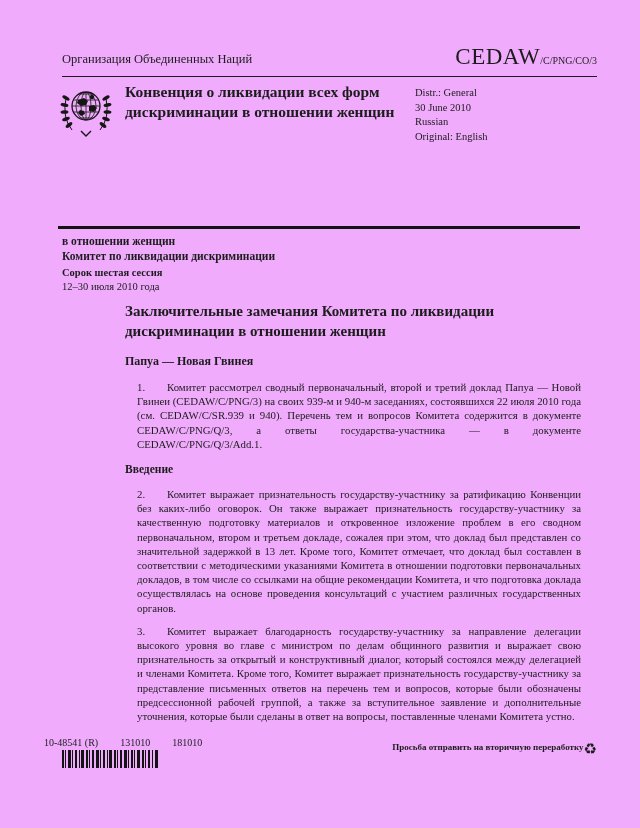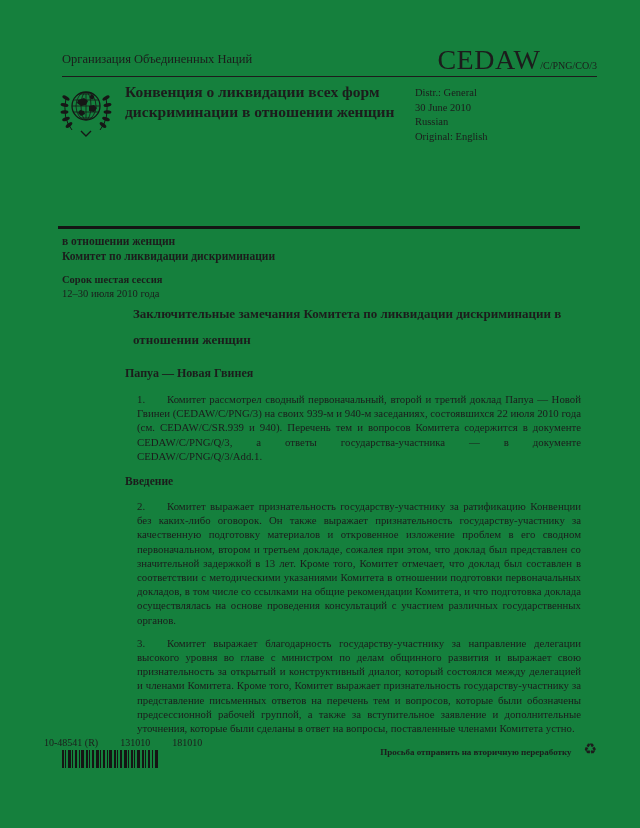--- a/index.html
+++ b/index.html
@@ -1,54 +1,54 @@
 <!DOCTYPE html>
 <html><head>
 <meta charset="utf-8">
 <style>
   html,body { margin:0; padding:0; background:#ffffff; }
   .page {
-    position:relative; width:640px; height:828px; background:#15803d;
+    position:relative; width:640px; height:828px; background:#f0abfc;
     font-family:"Liberation Serif","DejaVu Serif",serif; color:#1c1c1c;
     overflow:hidden;
   }
   
   .org-name { position:absolute; left:62px; top:52px; font-size:12.5px; }
   .doc-symbol { position:absolute; right:43px; top:44px; text-align:right; white-space:nowrap; }
-  .doc-symbol .main { font-size:28px; letter-spacing:0.5px; }
+  .doc-symbol .main { font-size:23px; letter-spacing:0.5px; }
   .doc-symbol .suffix { font-size:10px; }
   .rule-thin { position:absolute; left:62px; top:76px; width:535px; height:1px; background:#1c1c1c; }
   
   .emblem { position:absolute; left:56px; top:82px; }
   .masthead-title {
     position:absolute; left:125px; top:82px; width:300px;
     font-size:15.5px; font-weight:bold; line-height:20px;
   }
   .distr { position:absolute; left:415px; top:86px; font-size:10.5px; line-height:14.5px; }
   .rule-thick { position:absolute; left:58px; top:226px; width:522px; height:2.5px; background:#141414; }
   
   .committee { position:absolute; left:62px; top:234px; }
   .committee .name { font-size:11.5px; font-weight:bold; line-height:15px; }
-  .committee .session { font-size:10.5px; font-weight:bold; line-height:14px; margin-top:9px; }
+  .committee .session { font-size:10.5px; font-weight:bold; line-height:14px; margin-top:2px; }
   .committee .dates { font-size:10.5px; line-height:13.5px; }
   
   .body-col { position:absolute; left:125px; top:301px; width:456px; }
-  .doc-title { font-size:13px; font-weight:bold; line-height:26px; margin:0 0 13px 8px; }
+  .doc-title { font-size:15px; font-weight:bold; line-height:20px; margin:0 0 13px 0; }
   .country { font-size:12px; font-weight:bold; margin:0 0 11px 0; }
   .para { font-size:10.8px; line-height:14.2px; text-align:justify; margin:0 0 9px 12px; }
   .pnum { display:inline-block; width:30px; }
   .section-heading { font-size:11.5px; font-weight:bold; margin:12px 0 12px 0; }
   
   .print-line { position:absolute; left:44px; top:737px; font-size:10px; white-space:nowrap; }
   .print-line .seg { margin-right:22px; }
   .barcode { position:absolute; left:62px; top:750px; }
   .barcode rect { fill:#141414; }
   .recycle-line {
     position:absolute; right:43px; top:742px; font-size:9px; font-weight:bold;
-    display:flex; align-items:flex-end; gap:12px; white-space:nowrap;
+    display:flex; align-items:flex-start; gap:0; white-space:nowrap;
   }
   .recycle-glyph { font-size:15px; font-weight:normal; line-height:1; }
   .emblem svg .stroke { stroke:#161616; fill:none; }
   .emblem svg .fill { fill:#161616; stroke:none; }
 </style>
 </head>
 <body>
 
 <div class="page">
 

